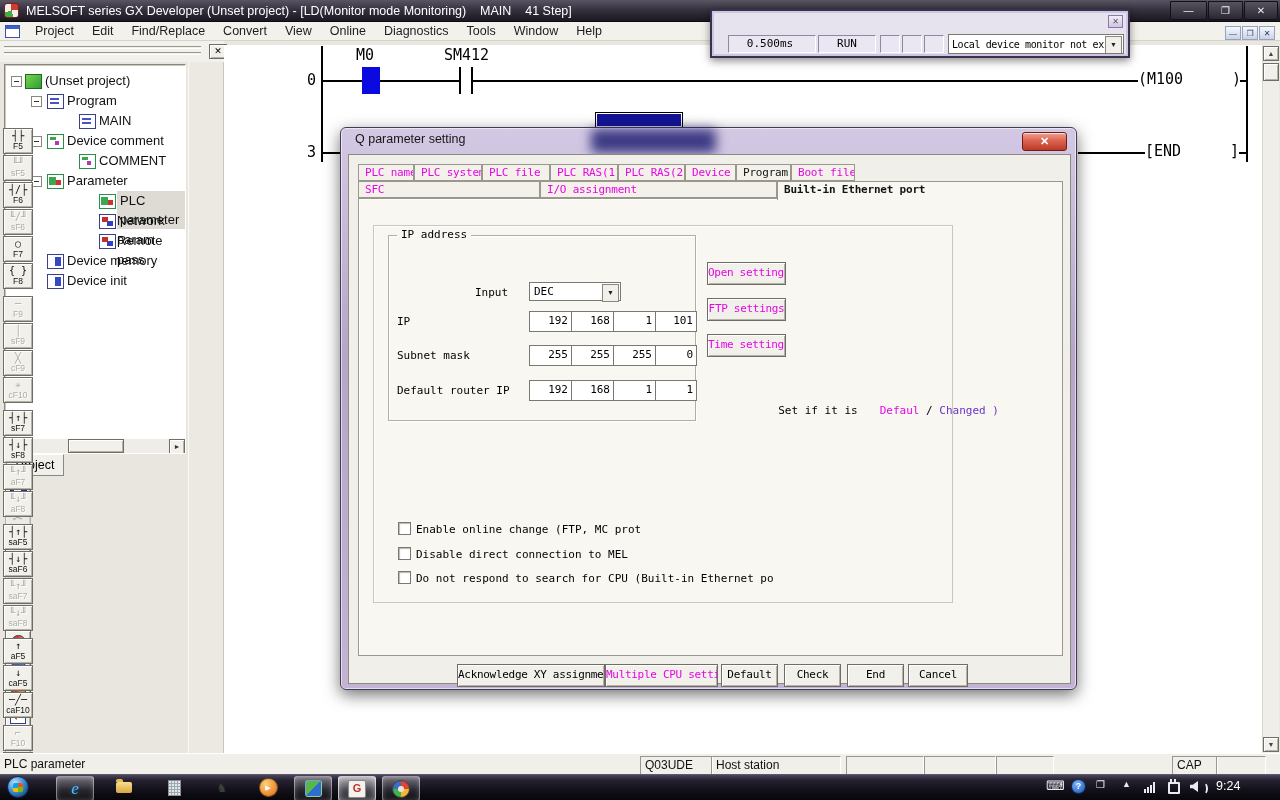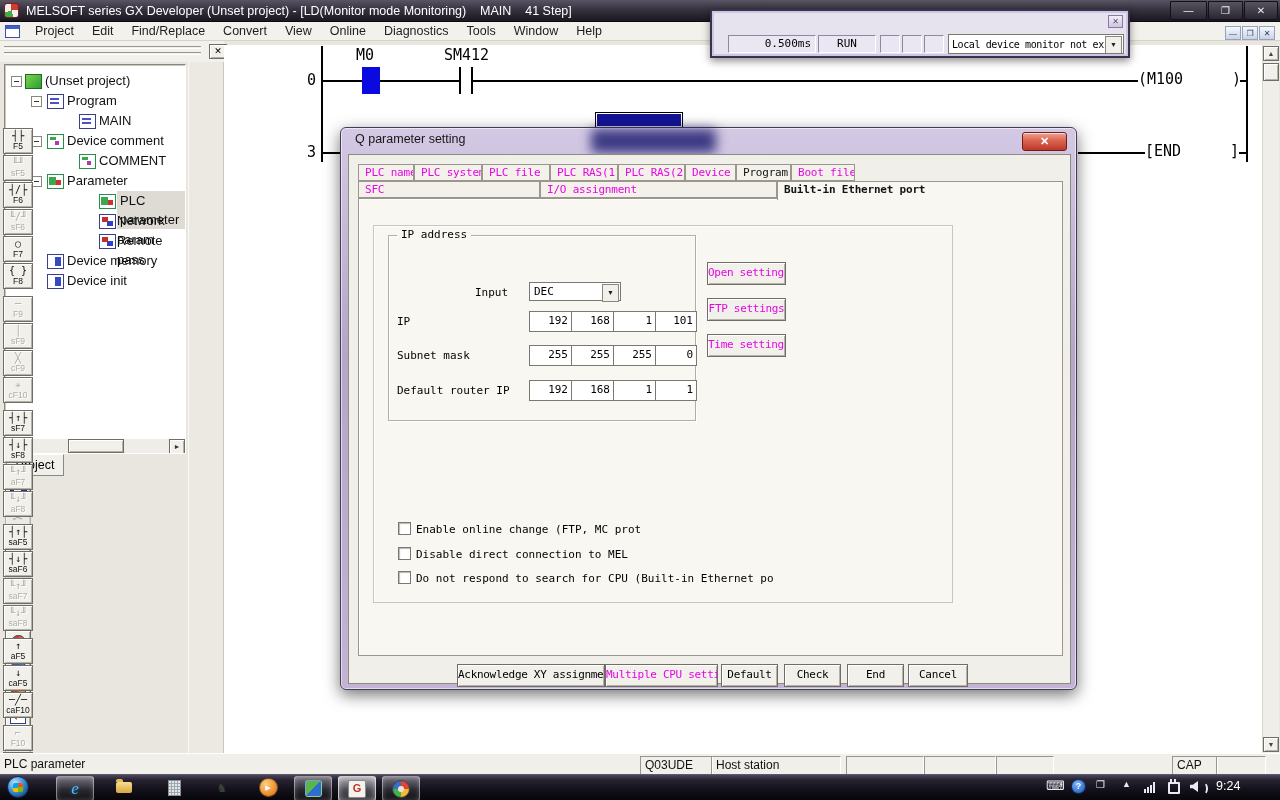--- a/index.html
+++ b/index.html
@@ -433,21 +433,21 @@
 <div class="a lline" style="left:1239px;top:152px;width:7px;height:2px"></div>
 <div class="a" id="cursor"></div>
 
 <div class="a" id="vscroll"></div>
 <div class="a varrow raised" style="top:46px">▲</div>
 <div class="a raised" style="left:1263px;top:63px;width:16px;height:18px"></div>
 <div class="a varrow raised" style="top:737px">▼</div>
 
 <div class="a" id="monwin">
   <div class="a" id="monx">✕</div>
-  <div class="a monfld mono" style="left:16px;width:88px;text-align:right;padding-right:4px">0.500ms</div>
+  <div class="a monfld mono" style="left:16px;width:88px;text-align:center;padding-right:4px">0.500ms</div>
   <div class="a monfld mono" style="left:106px;width:58px;text-align:center">RUN</div>
   <div class="a monfld" style="left:168px;width:20px"></div>
   <div class="a monfld" style="left:190px;width:20px"></div>
   <div class="a monfld" style="left:212px;width:20px"></div>
   <div class="a" id="moncombo">
     <span class="val mono">Local device monitor not execu</span>
     <span class="combtn">▼</span>
   </div>
 </div>
 
@@ -503,20 +503,23 @@
             <span class="oct">168</span>
             <span class="oct">1</span>
             <span class="oct">1</span>
           </div>
         </div>
 
         <div class="sidebtn raised" style="top:36px">Open settings</div>
         <div class="sidebtn raised" style="top:72px">FTP settings</div>
         <div class="sidebtn raised" style="top:108px">Time settings</div>
 
+        <div class="dtxt" style="left:338px;top:165px">
+          <span>Set if it is</span><span style="display:inline-block;width:22px"></span><span style="color:#e606e6">Defaul</span><span> </span><span>/</span><span> </span><span style="color:#6a35c8">Changed )</span>
+        </div>
 
 
         <span class="cb" style="left:24px;top:296px"></span>
         <span class="dtxt" style="left:42px;top:297px">Enable online change (FTP, MC prot</span>
         <span class="cb" style="left:24px;top:321px"></span>
         <span class="dtxt" style="left:42px;top:322px">Disable direct connection to MEL</span>
         <span class="cb" style="left:24px;top:345px"></span>
         <span class="dtxt" style="left:42px;top:346px">Do not respond to search for CPU (Built-in Ethernet po</span>
       </div>
     </div>

